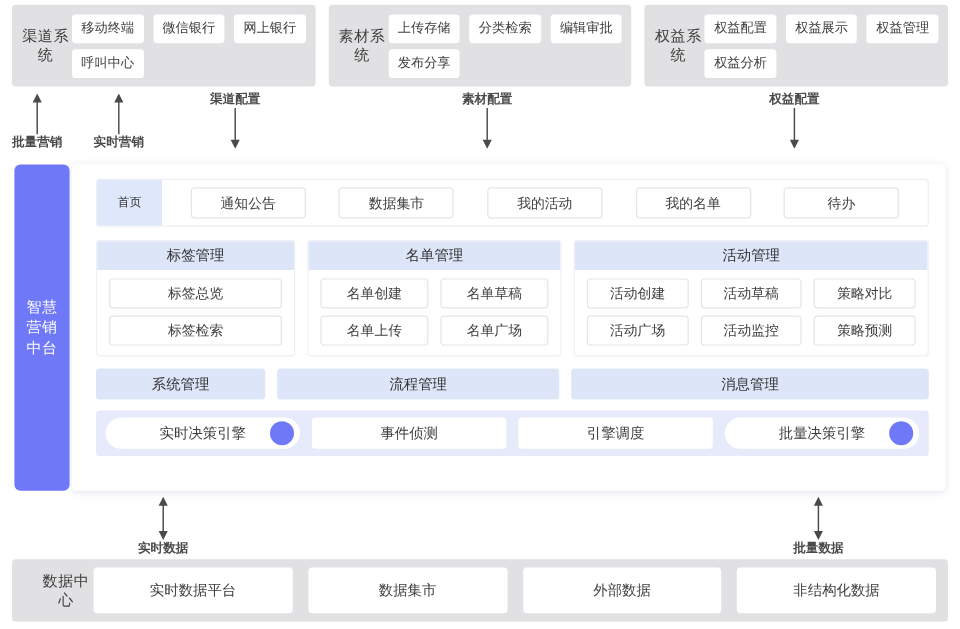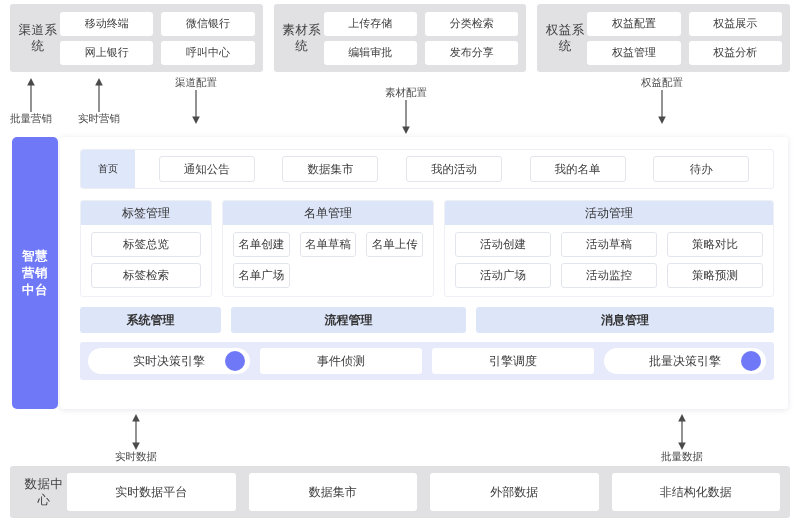--- a/index.html
+++ b/index.html
@@ -37,21 +37,21 @@
     flex-shrink: 0;
     text-align: center;
     font-size: 12.5px;
     line-height: 16px;
     color: #3d3d3d;
     letter-spacing: 0.5px;
   }
   .sys-grid {
     flex: 1;
     display: grid;
-    grid-template-columns: 1fr 1fr;
+    grid-template-columns: 1fr 1fr 1fr;
     gap: 5px 8px;
   }
   .sys-cell {
     background: #ffffff;
     border-radius: 3px;
     height: 24px;
     display: flex;
     align-items: center;
     justify-content: center;
     font-size: 11px;
@@ -64,20 +64,21 @@
     top: 74px;
     left: 0;
     width: 800px;
     height: 60px;
   }
   .arrow-item {
     position: absolute;
     display: flex;
     flex-direction: column;
     align-items: center;
+    font-weight: bold;
   }
   .arrow-label {
     font-size: 10.5px;
     color: #4a4a4a;
     white-space: nowrap;
   }
   .arrow-line {
     width: 14px;
     display: block;
   }
@@ -113,21 +114,20 @@
     justify-content: center;
     z-index: 3;
   }
   .sidebar-label {
     color: #ffffff;
     font-size: 12.5px;
     line-height: 17px;
     text-align: center;
     width: 28px;
     letter-spacing: 0.5px;
-    font-weight: bold;
   }
 
   .platform-inner {
     position: absolute;
     left: 58px;
     top: 0;
     width: 718px;
     height: 272px;
     padding: 12px 14px 12px 10px;
   }
@@ -192,45 +192,44 @@
     align-items: center;
     justify-content: center;
     font-size: 12px;
     color: #333333;
   }
   .panel-body {
     padding: 7px 10px 8px;
     display: grid;
     gap: 6px 10px;
   }
-  .panel-1 { width: 132px; }
+  .panel-1 { width: 166px; }
   .panel-1 .panel-body { grid-template-columns: 1fr; }
   .panel-2 { width: 212px; }
-  .panel-2 .panel-body { grid-template-columns: 1fr 1fr 1fr; }
+  .panel-2 .panel-body { grid-template-columns: 1fr 1fr; }
   .panel-3 { flex: 1; }
   .panel-3 .panel-body { grid-template-columns: 1fr 1fr 1fr; }
 
   .chip {
     height: 25px;
     background: #ffffff;
     border: 1px solid #e3e5ec;
     border-radius: 3px;
     display: flex;
     align-items: center;
     justify-content: center;
     font-size: 11.5px;
     color: #3d3d3d;
   }
 
   
   .bar-row {
     display: flex;
     gap: 10px;
     margin-bottom: 9px;
-    font-weight: bold;
   }
   .bar {
     background: #dde5f9;
     height: 26px;
     border-radius: 3px;
     display: flex;
     align-items: center;
     justify-content: center;
     font-size: 12px;
     color: #333333;
@@ -286,21 +285,21 @@
   .bottom-row {
     position: absolute;
     top: 466px;
     left: 10px;
     right: 10px;
     height: 52px;
     background: #e1e1e3;
     border-radius: 3px;
     display: flex;
     align-items: center;
-    padding: 7px 10px 7px 11px;
+    padding: 7px 10px 7px 22px;
   }
   .bottom-title {
     width: 46px;
     flex-shrink: 0;
     text-align: center;
     font-size: 12.5px;
     line-height: 16px;
     color: #3d3d3d;
     letter-spacing: 0.5px;
   }
@@ -373,21 +372,21 @@
   </div>
 
   <div class="arrow-item" style="left:175px; top:2px;">
     <span class="arrow-label">渠道配置</span>
     <svg class="arrow-line" height="34" viewBox="0 0 14 34">
       <line x1="7" y1="0" x2="7" y2="28" stroke="#4a4a4a" stroke-width="1.2"></line>
       <polygon points="7,34 3.2,26.5 10.8,26.5" fill="#4a4a4a"></polygon>
     </svg>
   </div>
 
-  <div class="arrow-item" style="left:385px; top:2px;margin-top:10px;">
+  <div class="arrow-item" style="left:385px; top:2px;">
     <span class="arrow-label">素材配置</span>
     <svg class="arrow-line" height="34" viewBox="0 0 14 34">
       <line x1="7" y1="0" x2="7" y2="28" stroke="#4a4a4a" stroke-width="1.2"></line>
       <polygon points="7,34 3.2,26.5 10.8,26.5" fill="#4a4a4a"></polygon>
     </svg>
   </div>
 
   <div class="arrow-item" style="left:641px; top:2px;">
     <span class="arrow-label">权益配置</span>
     <svg class="arrow-line" height="34" viewBox="0 0 14 34">

